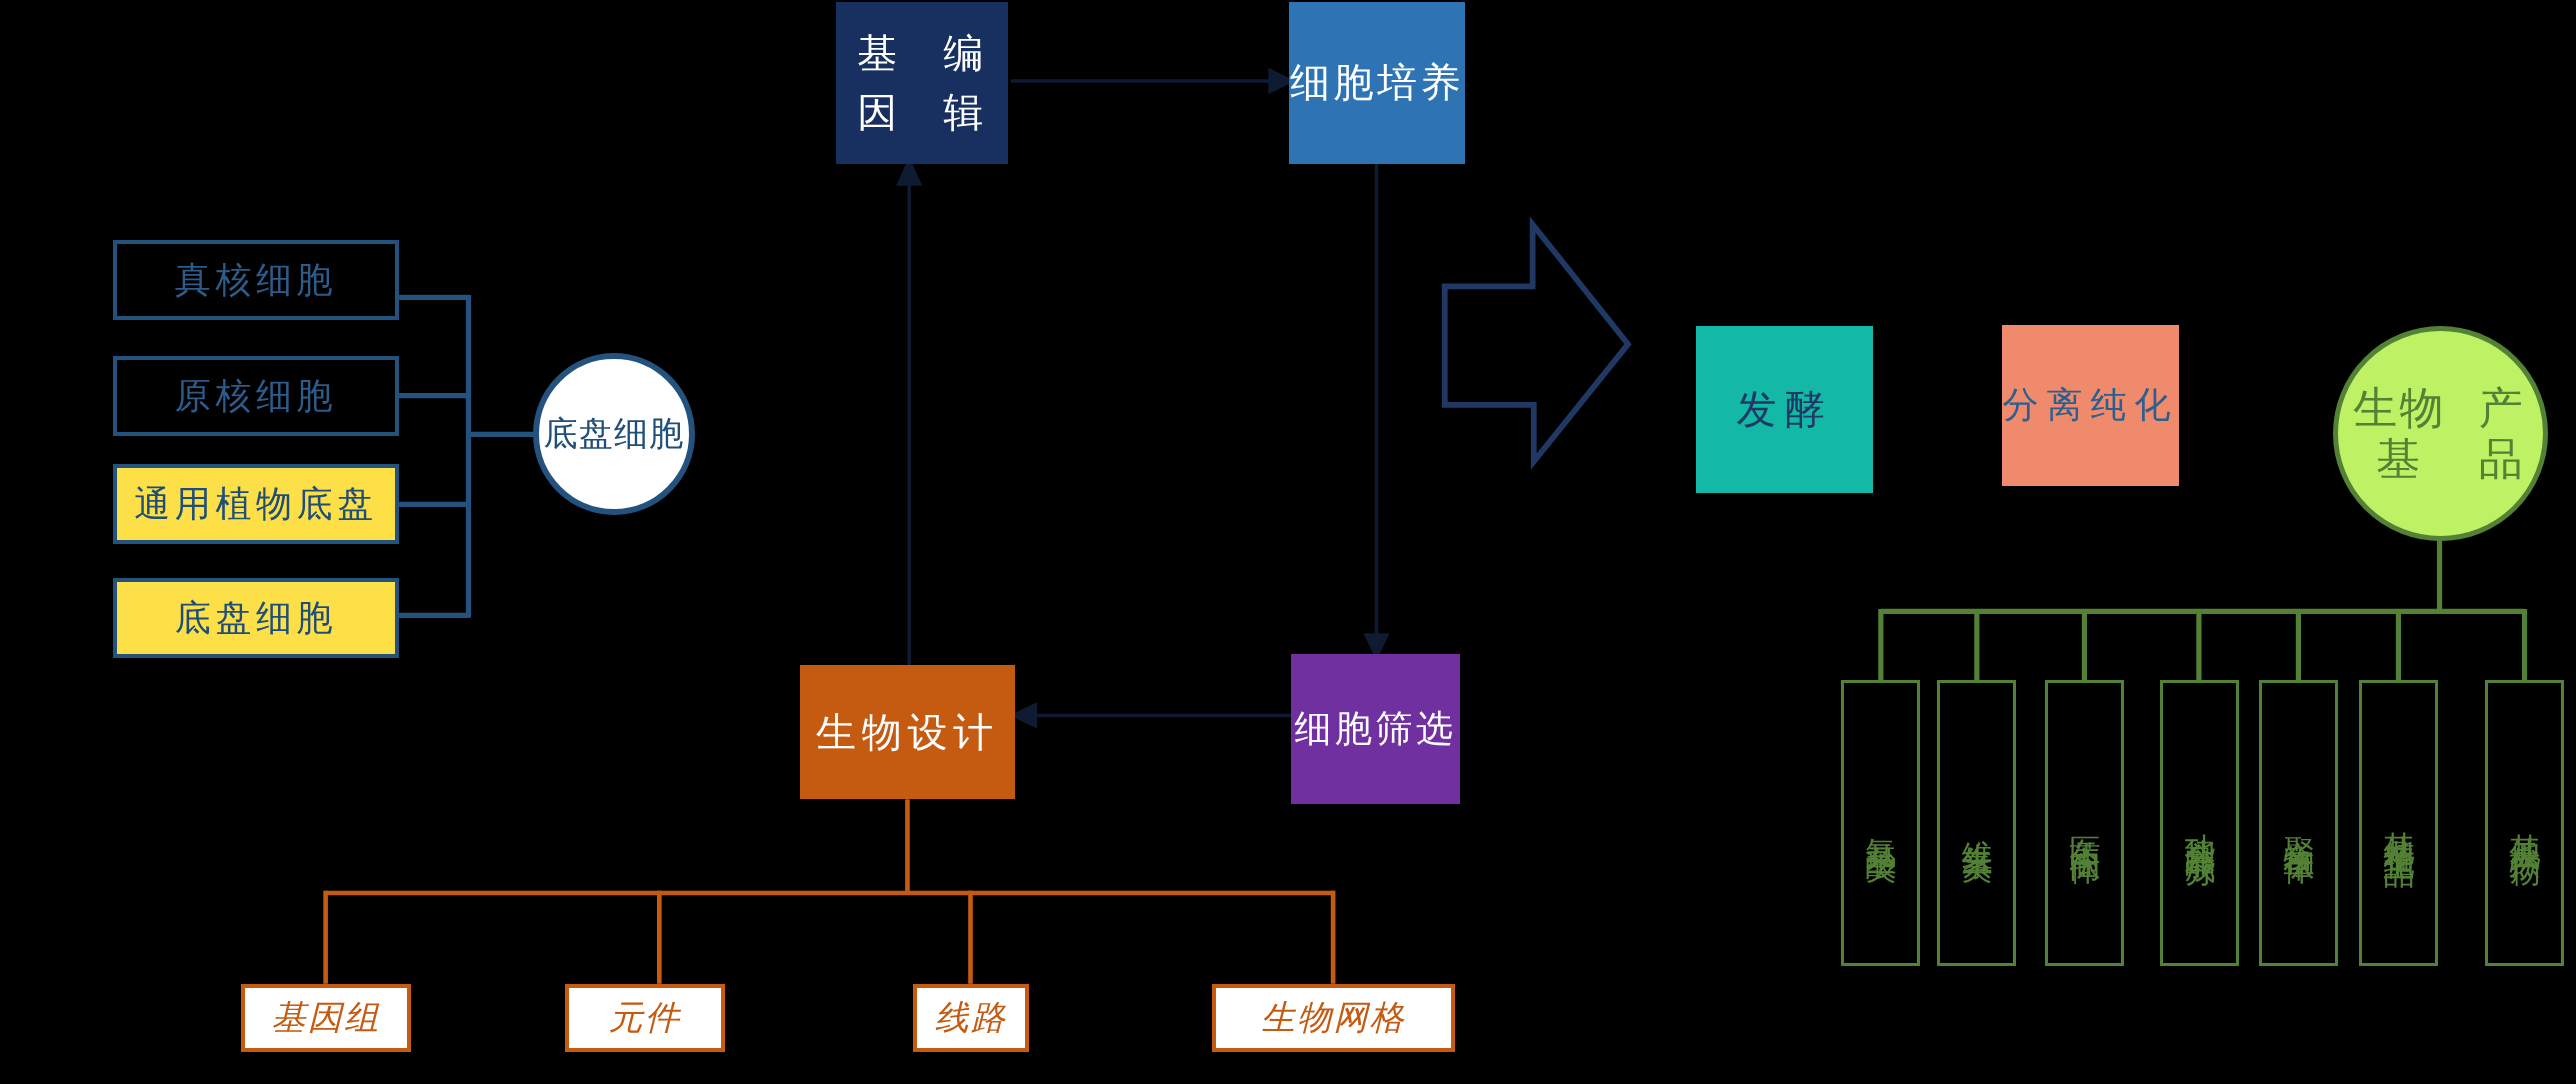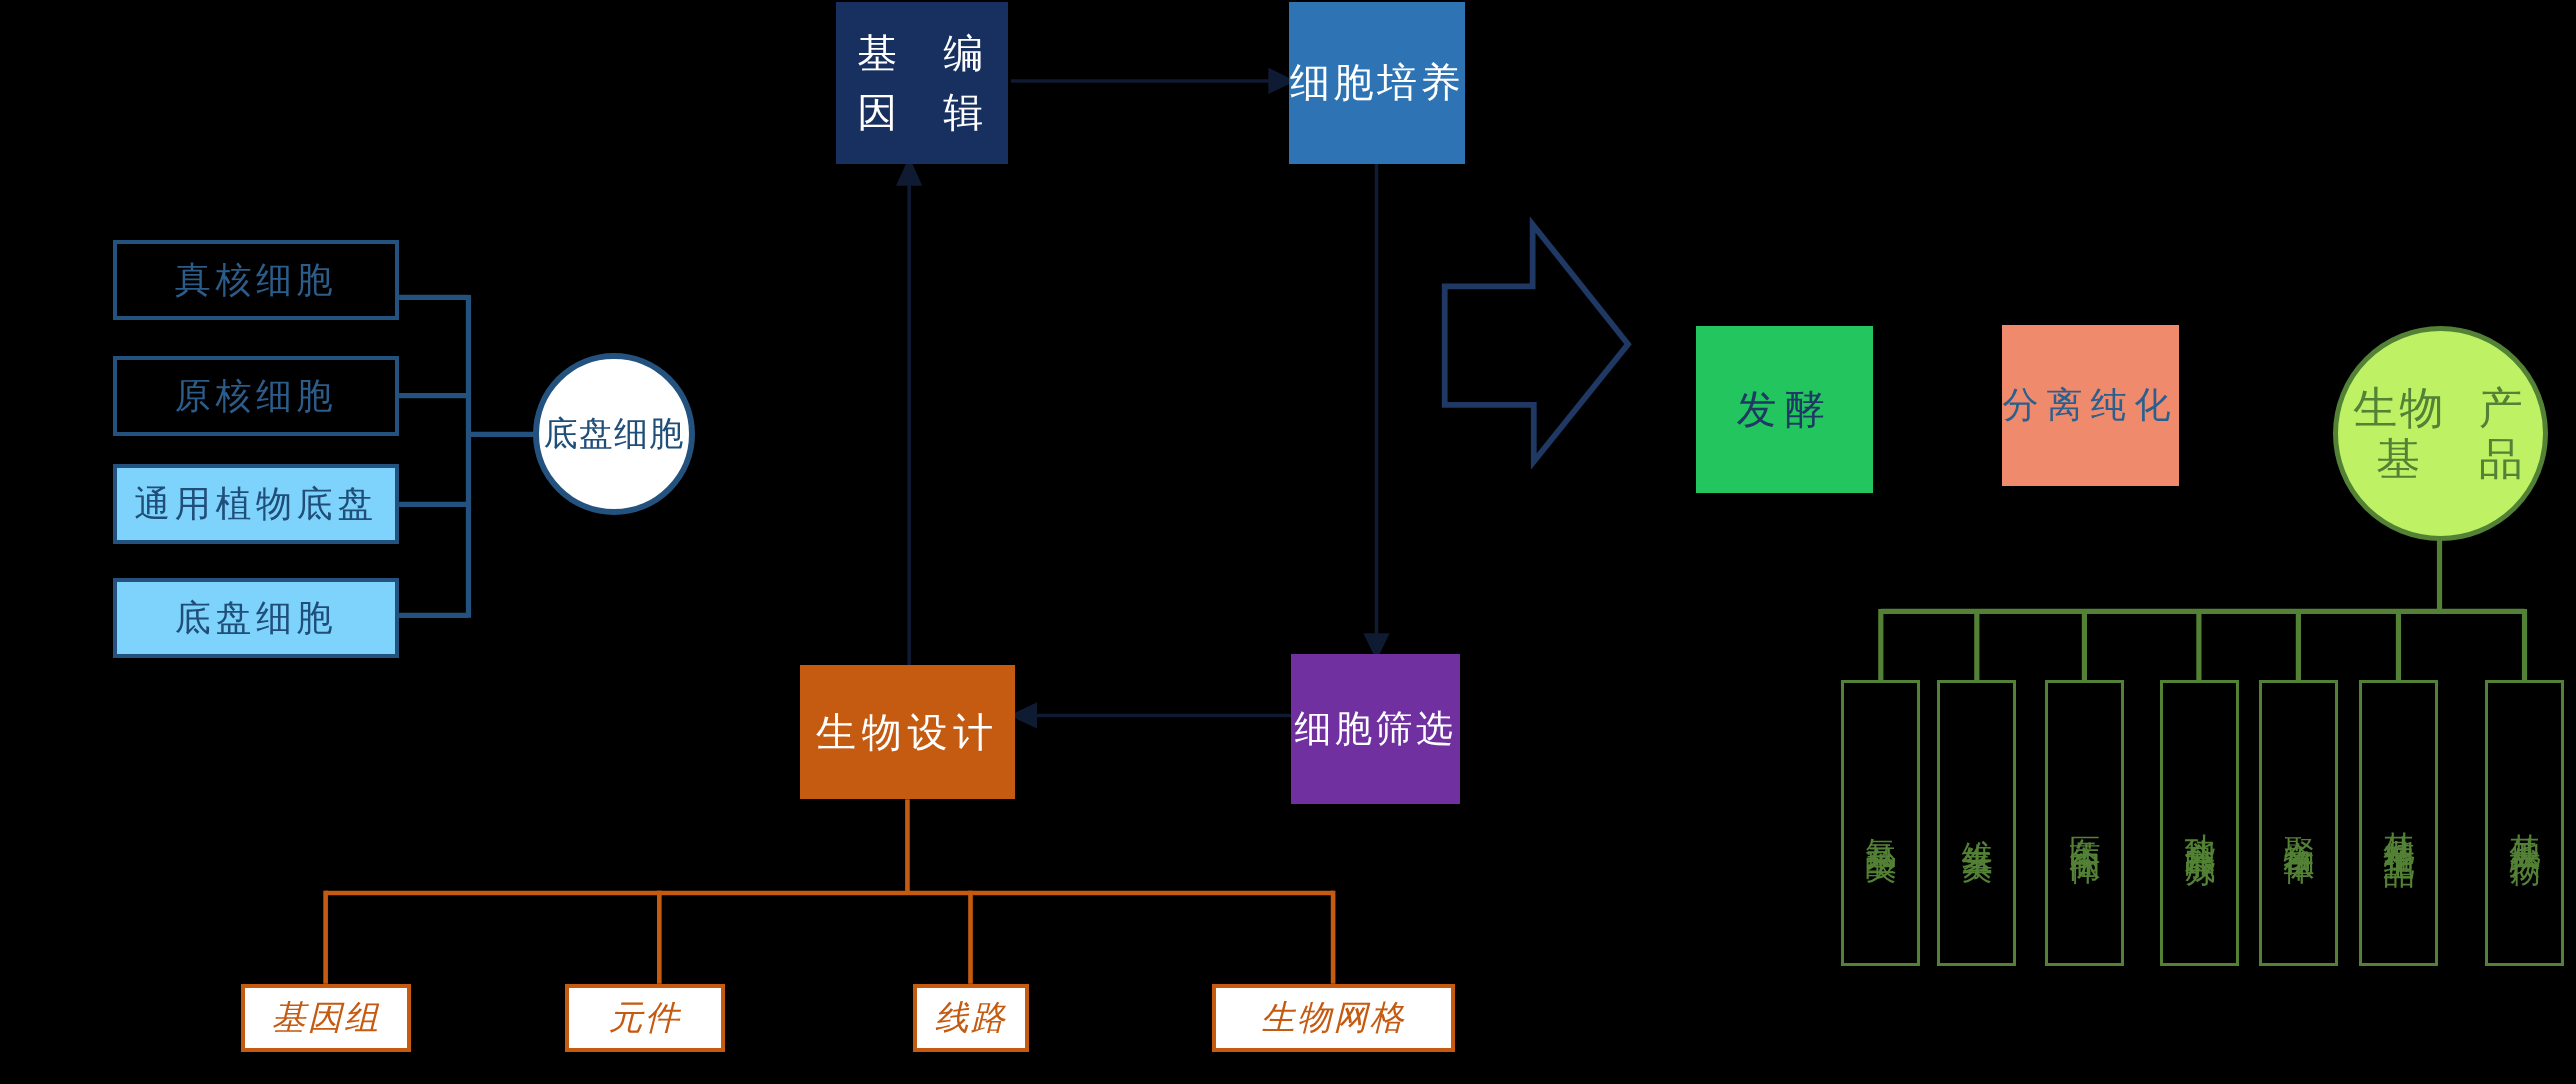--- a/index.html
+++ b/index.html
@@ -11,36 +11,36 @@
        text-align:center;}
   .box span{display:block;}
   
   .gene-edit{left:836px;top:1.7px;width:172px;height:162px;background:#18305F;
        color:#fff;font-size:40px;line-height:59px;letter-spacing:3.5px;}
   .cell-culture{left:1289px;top:1.7px;width:176px;height:162px;background:#2E74B5;
        color:#fff;font-size:40px;line-height:59px;letter-spacing:3.5px;}
   
   .chassis-box{left:113px;width:286px;height:80px;border:4.6px solid #24527E;
        color:#2B5C8A;font-size:36px;letter-spacing:4.6px;background:transparent;}
-  .chassis-box.white{background:#7dd3fc;color:#1F4E79;}
+  .chassis-box.white{background:#fde047;color:#1F4E79;}
   .c1{top:240px;text-align:center;} .c2{top:356px;} .c3{top:464px;} .c4{top:578px;}
   .hub-circle{left:533px;top:353px;width:162px;height:162px;border:6.4px solid #24527E;
        border-radius:50%;background:#fff;color:#1F4E79;font-size:34px;letter-spacing:1.2px;}
   
   .bio-design{left:800px;top:665px;width:215px;height:134px;background:#C55A11;
        color:#fff;font-size:40px;letter-spacing:5.8px;}
   .design-child{top:984px;height:68px;border:4.6px solid #C55A11;background:#fff;
        color:#C55A11;font-size:34px;letter-spacing:2.3px;font-style:italic;}
   .d1{left:241px;width:170px;} .d2{left:565px;width:160px;}
   .d3{left:913px;width:116px;} .d4{left:1212px;width:243px;}
   
   .screening{left:1291px;top:654px;width:169px;height:150px;background:#7030A0;
        color:#fff;font-size:37px;line-height:54px;letter-spacing:3.5px;}
   
-  .ferment{left:1696px;top:326px;width:177px;height:167px;background:#22c55e;
+  .ferment{left:1696px;top:326px;width:177px;height:167px;background:#14b8a6;
        color:#1F3864;font-size:40px;letter-spacing:8px;text-align:center;}
   .purify{left:2002px;top:325px;width:177px;height:161px;background:#F08A6C;
        color:#2B5F8E;font-size:36px;line-height:53px;letter-spacing:8px;}
   
   .prod-circle{left:2333px;top:326px;width:215px;height:215px;border:5.8px solid #538135;
        border-radius:50%;background:#bef264;color:#538135;font-size:44px;line-height:51px;
        letter-spacing:2.3px;}
   .pcol{top:680px;width:79px;height:286px;border:3.5px solid #538135;background:transparent;
        color:#538135;font-size:31px;display:flex;align-items:center;justify-content:center;}
   .pcol span{writing-mode:vertical-rl;text-orientation:upright;letter-spacing:4.6px;}

